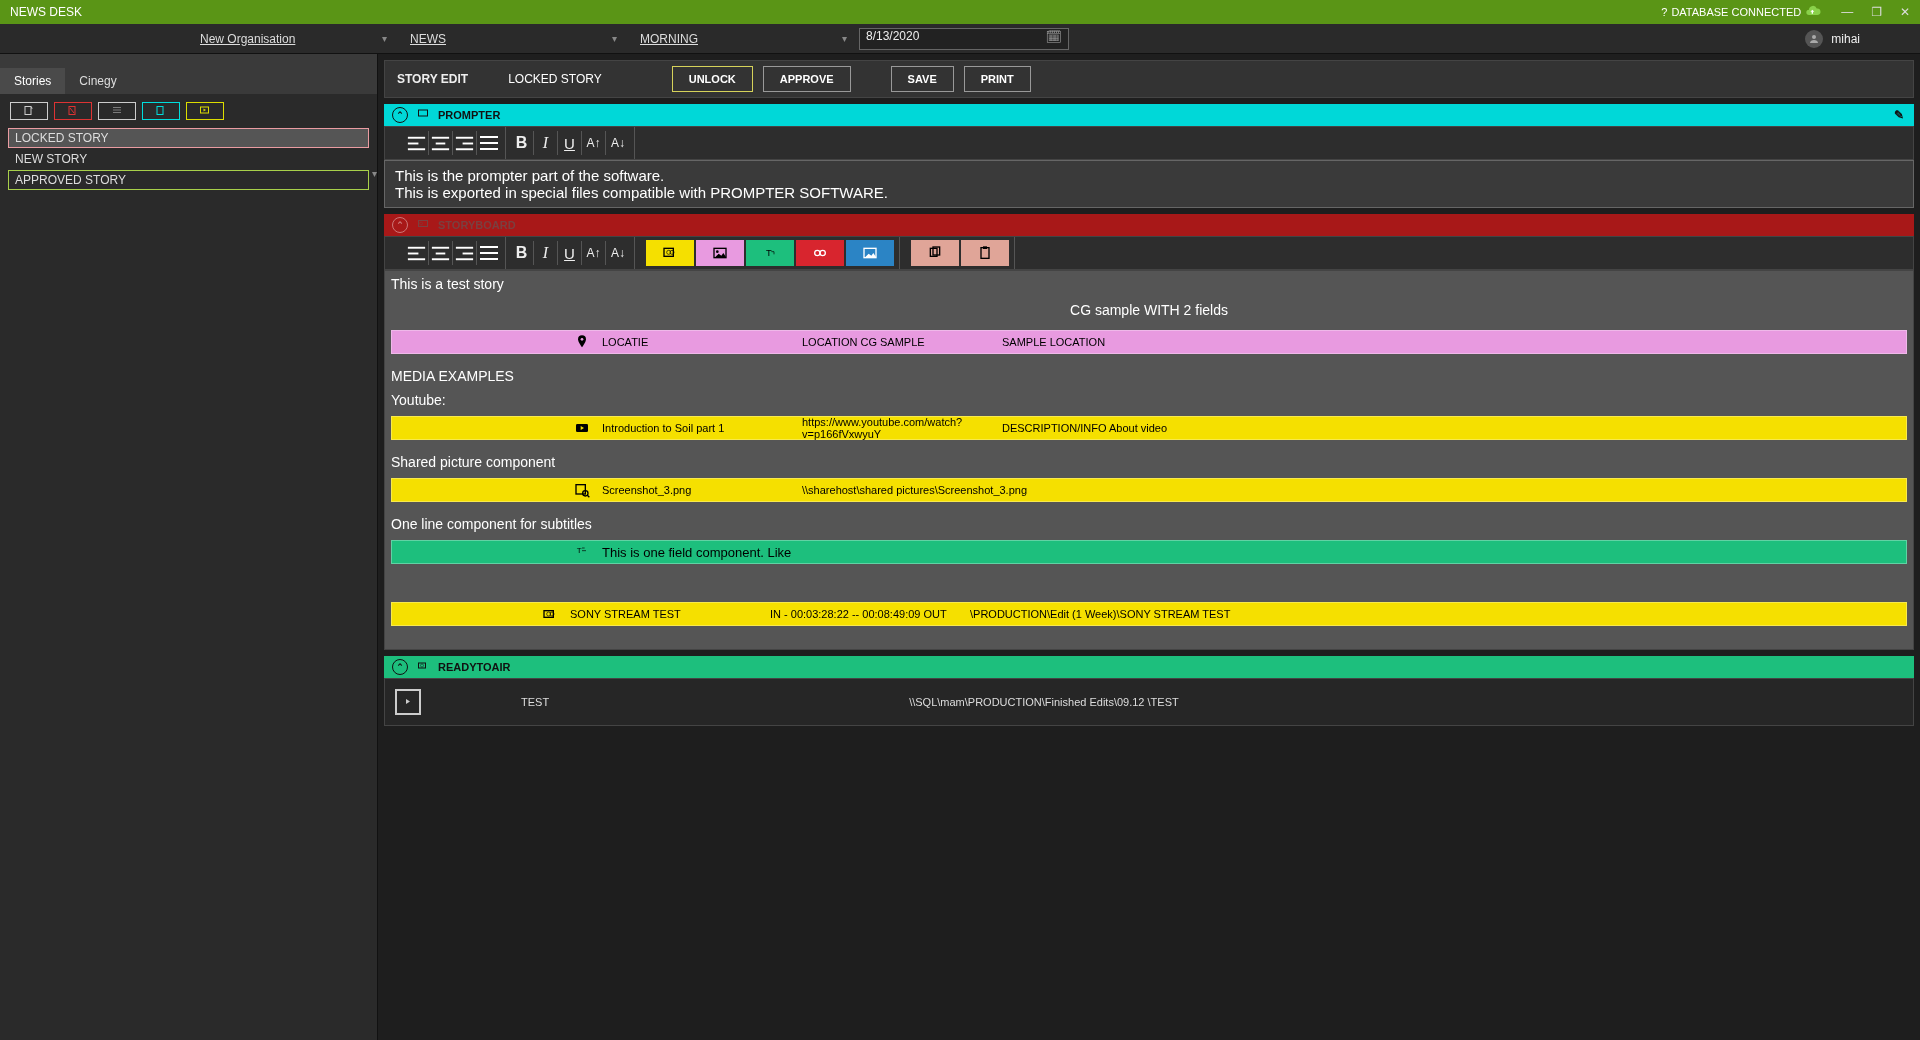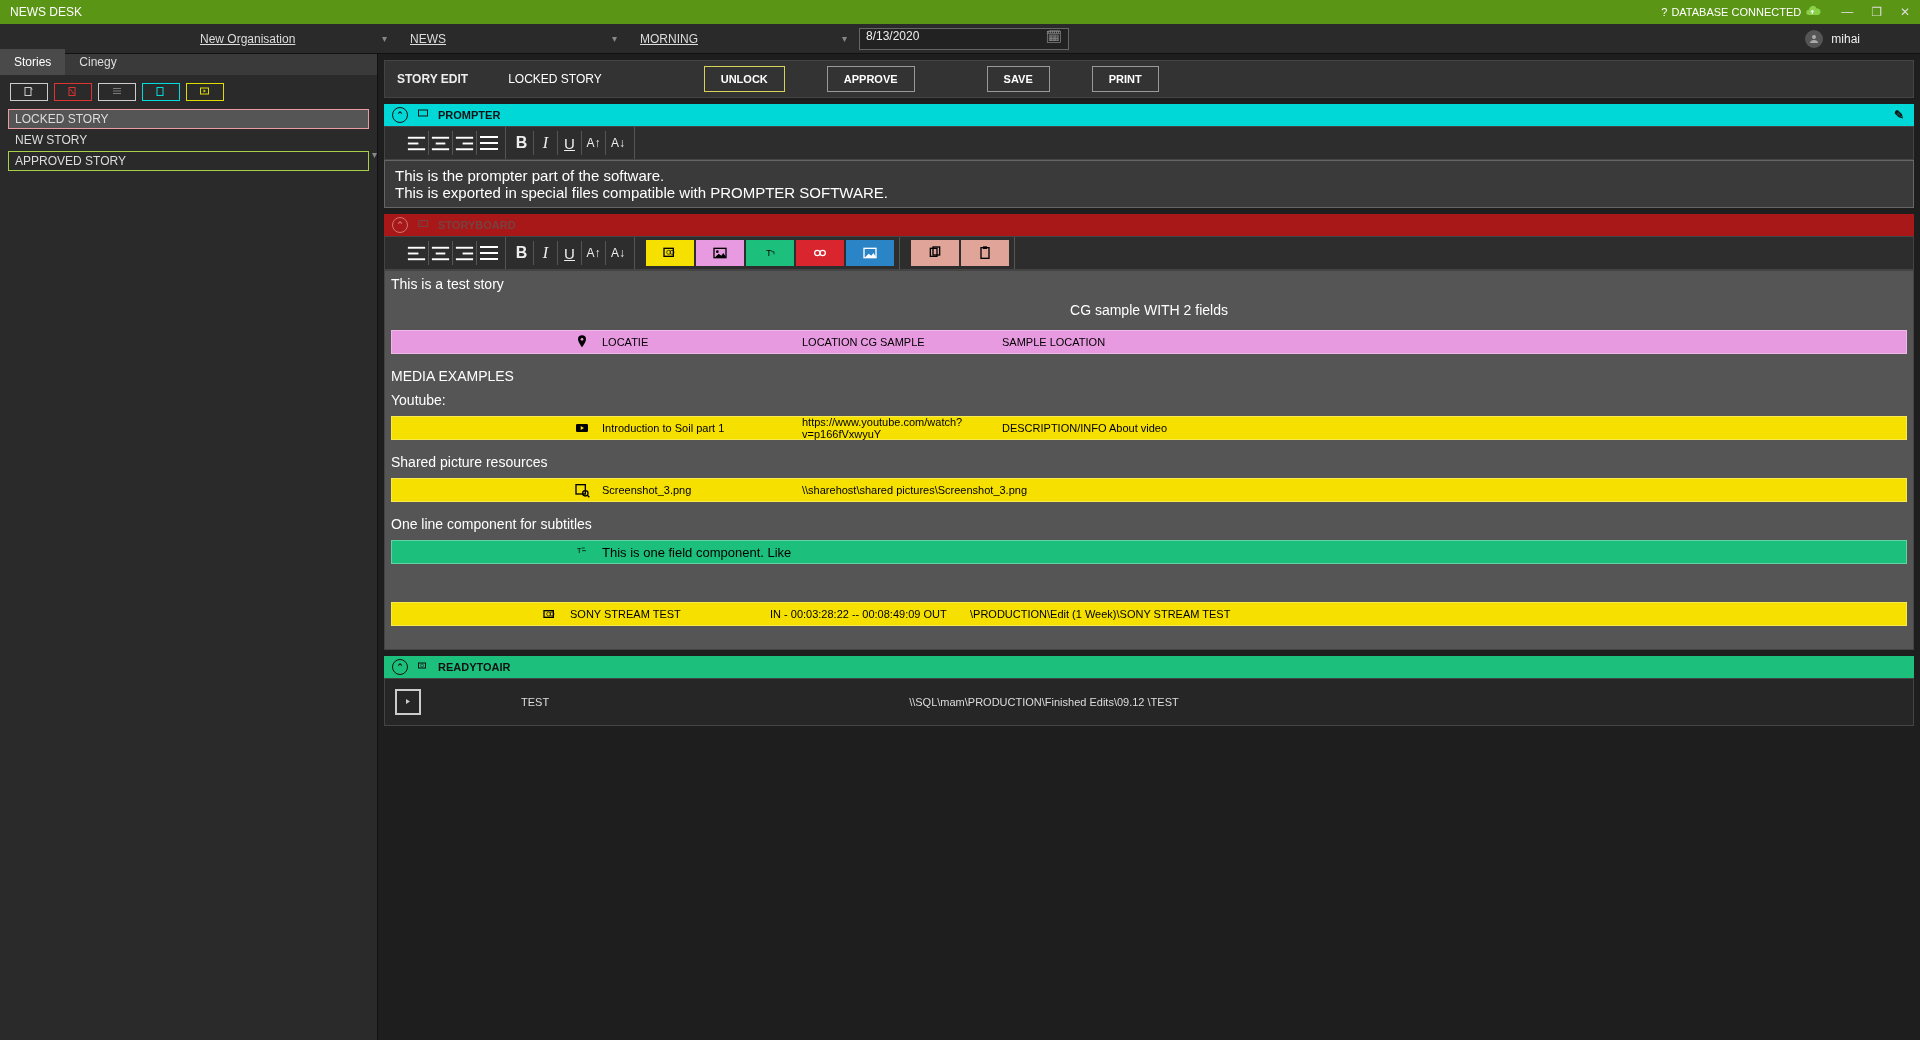--- a/index.html
+++ b/index.html
@@ -24,21 +24,21 @@
 .toolbar .date-box .cal-icon { margin-left: auto; font-size: 13px; color: #aaa; }
 .toolbar .user-box { margin-left: auto; margin-right: 60px; height: 22px; display: flex; align-items: center; gap: 8px; font-size: 12px; color: #eee; }
 .toolbar .user-box .avatar { width: 18px; height: 18px; border-radius: 50%; background: #555; display:flex;align-items:center;justify-content:center;}
 .toolbar .user-box svg{width:12px;height:12px;fill:#aaa;}
 
 
 .main { display: flex; height: calc(100% - 54px); }
 
 
 .left { width: 378px; background: #2a2a2a; border-right: 1px solid #111; display:flex;flex-direction:column;}
-.left-tabs { height: 21px; background: #3a3a3a; display: flex; align-items: flex-end; }
+.left-tabs { height: 40px; background: #3a3a3a; display: flex; align-items: flex-end; }
 .left-tab { padding: 6px 14px; font-size: 12px; color: #ddd; cursor: pointer; }
 .left-tab.active { background: #4a4a4a; color: #fff; }
 .left-iconbar { padding: 8px 10px; display: flex; gap: 6px; }
 .left-iconbar .ib { width: 38px; height: 18px; border: 1px solid; display: flex; align-items: center; justify-content: center; font-size: 11px; cursor:pointer;}
 .left-iconbar .ib svg{width:14px;height:12px;}
 .ib.white { border-color:#ccc; color:#ccc;} 
 .ib.red { border-color:#d33; color:#d33;} 
 .ib.cyan { border-color:#0dd; color:#0dd;} 
 .ib.yellow { border-color:#dd0; color:#dd0;} 
 .story-list { padding: 0 8px; }
@@ -47,21 +47,21 @@
 .story-item.approved { border: 1px solid #a8d04a; }
 .story-list-wrap{position:relative;}
 .story-list-caret{position:absolute;right:0;top:40px;font-size:10px;color:#888;}
 
 
 .right { flex: 1; background: #1e1e1e; padding: 6px; overflow:hidden;}
 .editor-header { background: #333; height: 38px; display: flex; align-items: center; padding: 0 12px; gap: 10px; border: 1px solid #444;}
 .editor-header .lbl { font-size: 12px; color: #eee; font-weight: bold; }
 .editor-header .sub { font-size: 12px; color: #fff; margin-left: 30px; }
 .editor-header .btns { margin-left: auto; display: flex; gap: 10px; }
-.editor-header button, .btns-left button { background: #333; border: 1px solid #999; color: #fff; font-size: 11px; padding: 6px 16px; cursor: pointer; font-weight:bold;margin-left:32px;}
+.editor-header button, .btns-left button { background: #333; border: 1px solid #999; color: #fff; font-size: 11px; padding: 6px 16px; cursor: pointer; font-weight:bold;}
 .btns-left{display:flex;gap:10px;margin-left:60px;}
 button.unlock { border-color: #d6d25a; color: #fff; }
 .editor-header .btn-group-right{display:flex;gap:10px;margin-left:30px;}
 
 
 .section-hdr { height: 22px; display: flex; align-items: center; padding: 0 8px; gap: 8px; margin-top: 6px; font-size: 11px; font-weight: bold; position:relative;}
 .section-hdr.cyan { background: #00d8d8; color: #111; }
 .section-hdr.red { background: #a81818; color: #7a4040; }
 .section-hdr.green { background: #1dbf7d; color: #111; }
 .section-hdr .collapse-icon{width:16px;height:16px;border-radius:50%;border:1.5px solid currentColor;display:flex;align-items:center;justify-content:center;font-size:9px;}
@@ -397,21 +397,21 @@
             <svg viewBox="0 0 24 24">
               <rect x="3" y="6" width="18" height="12" rx="2" fill="#000"></rect>
               <path d="M10 9l5 3-5 3z" fill="#f5e000"></path>
             </svg>
           </div>
         <div class="c1">Introduction to Soil  part 1</div>
         <div class="c2">https://www.youtube.com/watch?v=p166fVxwyuY</div>
         <div class="c3">DESCRIPTION/INFO About video</div>
       </div>
 
-      <div class="sb-label">Shared picture resources</div>
+      <div class="sb-label">Shared picture component</div>
       <div class="sb-row yellow">
         <div class="icon-cell">
             <svg viewBox="0 0 24 24">
               <rect x="3" y="4" width="14" height="14" fill="none" stroke="#000" stroke-width="2"></rect>
               <circle cx="17" cy="17" r="4" fill="none" stroke="#000" stroke-width="2"></circle>
               <line x1="20" y1="20" x2="23" y2="23" stroke="#000" stroke-width="2"></line>
             </svg>
           </div>
         <div class="c1">Screenshot_3.png</div>
         <div class="c2" style="width:400px;">\\sharehost\shared pictures\Screenshot_3.png</div>

